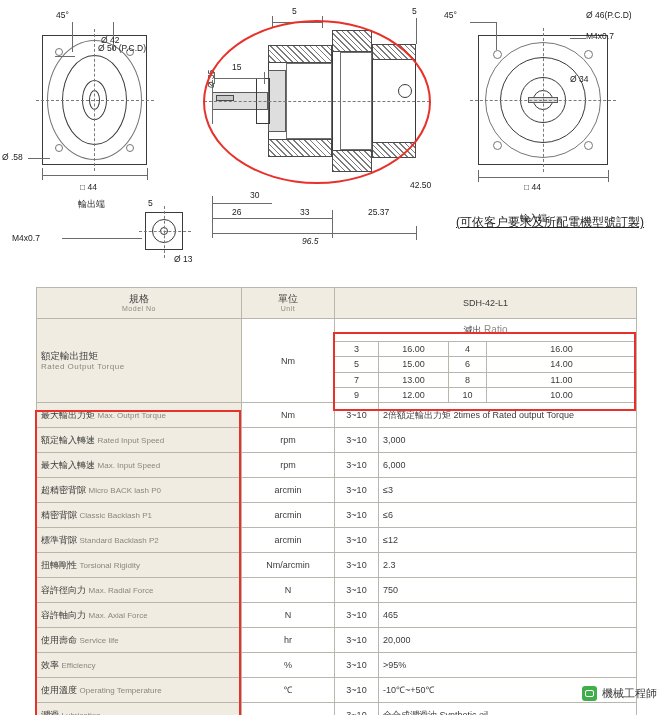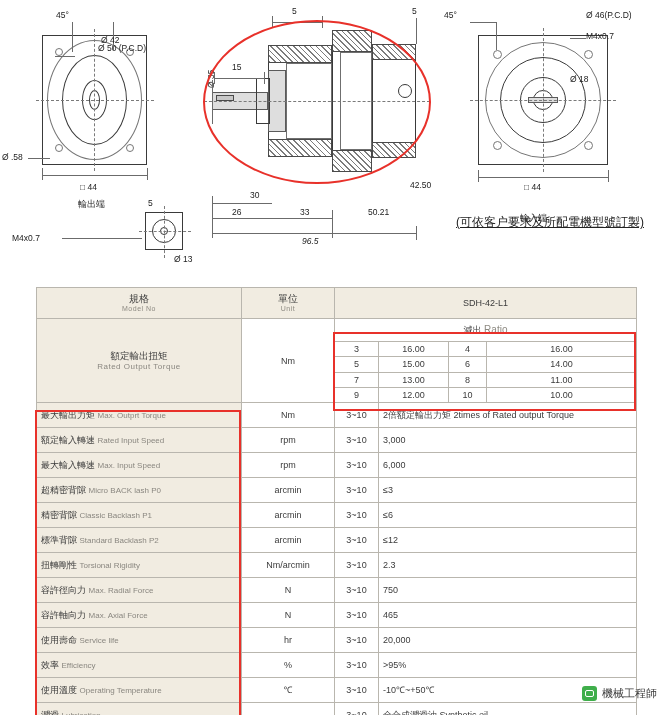--- a/index.html
+++ b/index.html
@@ -146,21 +146,21 @@
   .tcell { text-align: left; padding-left: 6px; }
   .modelcell {
     text-align: center;
     background: #f1ece1;
     font-size: 10px;
     color: #3b3b3b;
     height: 26px;
   }
   .torque-label {
     background: #f1ece1;
-    text-align: center;
+    text-align: left;
   }
   .torque-label .cn { font-size: 9.5px; display:block; color:#3b3b3b;}
   .torque-label .en { font-size: 8px; display:block; color:#8a8780; }
 
   
   .wm {
     position: absolute;
     right: 12px;
     bottom: 14px;
     display: flex;
@@ -266,21 +266,21 @@
 
     <div class="dlabel" style="left:206px; top:88px; transform:rotate(-90deg); transform-origin:left top;">Ø 35</div>
     <div class="dl thin v" style="left:212px; top:80px; height:44px;"></div>
 
     <div class="dlabel" style="left:250px; top:190px;">30</div>
     <div class="dlabel" style="left:410px; top:180px;">42.50</div>
     <div class="dl thin h" style="left:212px; top:203px; width:60px;"></div>
     <div class="dlabel" style="left:232px; top:207px;">26</div>
     <div class="dl thin h" style="left:212px; top:218px; width:120px;"></div>
     <div class="dlabel" style="left:300px; top:207px;">33</div>
-    <div class="dlabel" style="left:368px; top:207px;">50.21</div>
+    <div class="dlabel" style="left:368px; top:207px;">25.37</div>
     <div class="dl thin h" style="left:212px; top:233px; width:204px;"></div>
     <div class="dl thin v" style="left:212px; top:196px; height:42px;"></div>
     <div class="dl thin v" style="left:332px; top:210px; height:28px;"></div>
     <div class="dl thin v" style="left:416px; top:226px; height:14px;"></div>
     <div class="dlabel" style="left:302px; top:236px;font-style:italic;">96.5</div>
 
     <div class="ellipse-hl" style="left:203px; top:20px; width:228px; height:164px;"></div>
 
     <div class="box" style="left:478px; top:35px; width:130px; height:130px;"></div>
     <div class="circ light" style="left:485px; top:42px; width:116px; height:116px;"></div>
@@ -294,21 +294,21 @@
     <div class="circ light" style="left:584px; top:141px; width:9px; height:9px;"></div>
     <div class="dash-h" style="left:470px; top:100px; width:146px;"></div>
     <div class="dash-v" style="left:543px; top:28px; height:144px;"></div>
 
     <div class="dlabel" style="left:444px; top:10px;">45°</div>
     <div class="dl thin h" style="left:470px; top:22px; width:26px;"></div>
     <div class="dl thin v" style="left:496px; top:22px; height:28px;"></div>
     <div class="dlabel" style="left:586px; top:10px;">Ø 46(P.C.D)</div>
     <div class="dlabel" style="left:586px; top:31px;">M4x0.7</div>
     <div class="dl thin h" style="left:570px; top:38px; width:16px;"></div>
-    <div class="dlabel" style="left:570px; top:74px;">Ø 18</div>
+    <div class="dlabel" style="left:570px; top:74px;">Ø 34</div>
     <div class="dl thin h" style="left:478px; top:177px; width:130px;"></div>
     <div class="dl thin v" style="left:478px; top:170px; height:12px;"></div>
     <div class="dl thin v" style="left:608px; top:170px; height:12px;"></div>
     <div class="dlabel" style="left:524px; top:182px;">□ 44</div>
     <div class="dlabel cn" style="left:520px; top:212px;">輸入端</div>
     <div class="dlabel sm" style="left:456px; top:214px;">(可依客户要求及所配電機型號訂製)</div>
   </div>
 
   <div class="tablewrap">
     <table class="spec">

